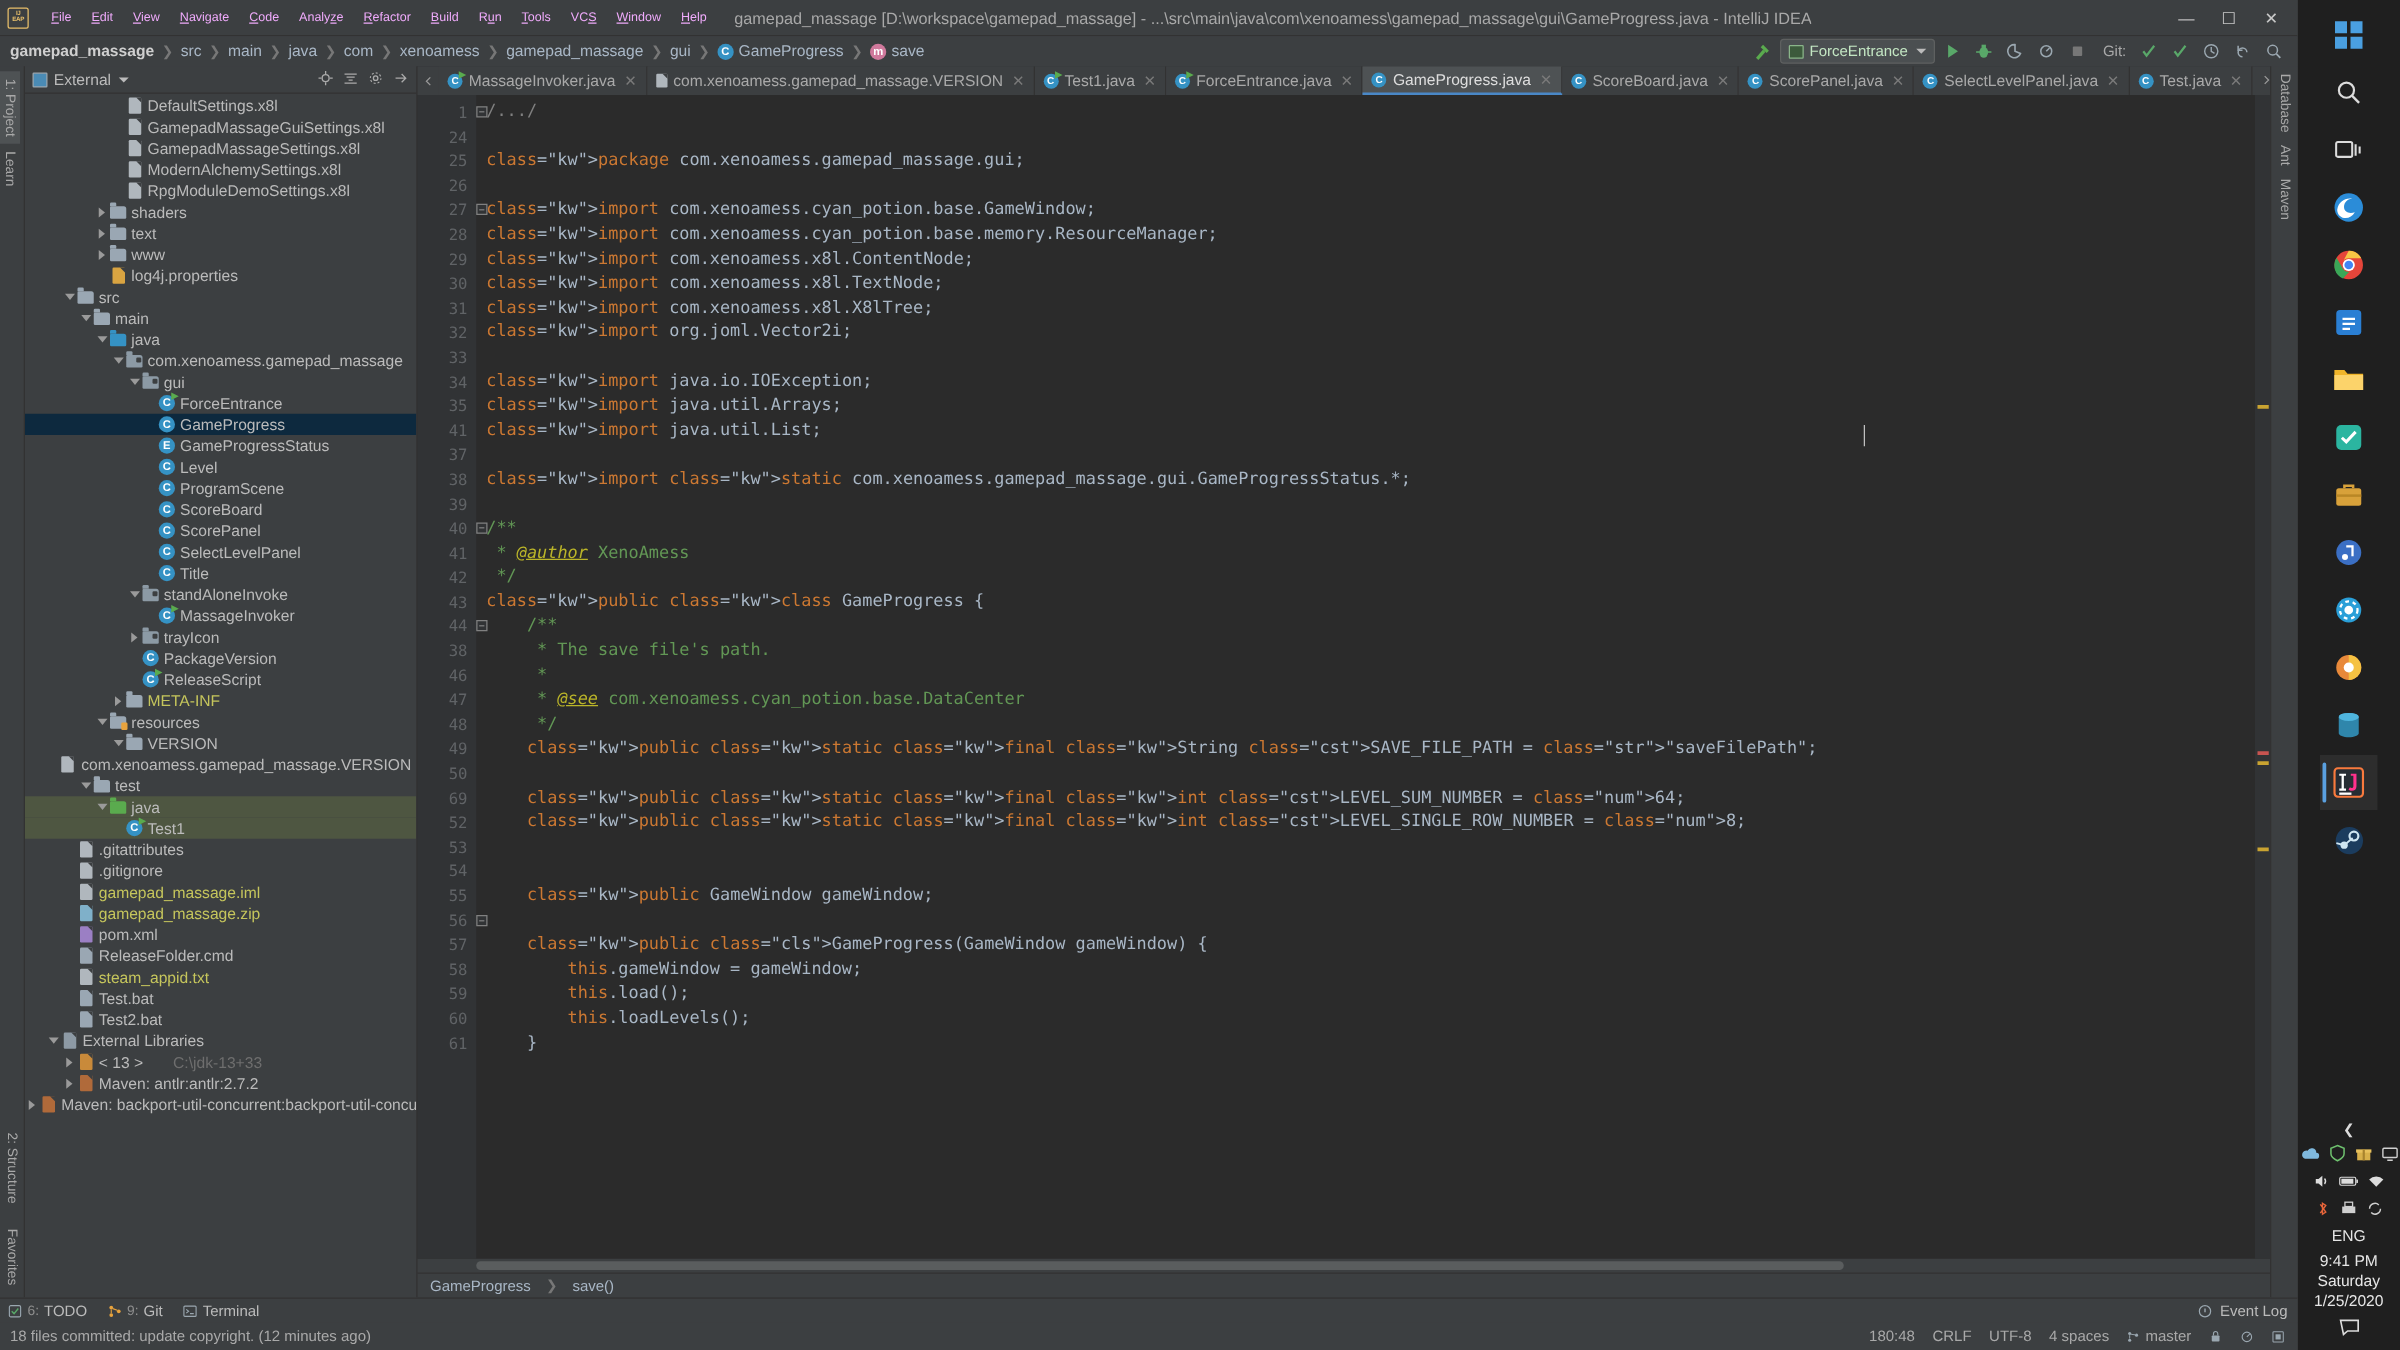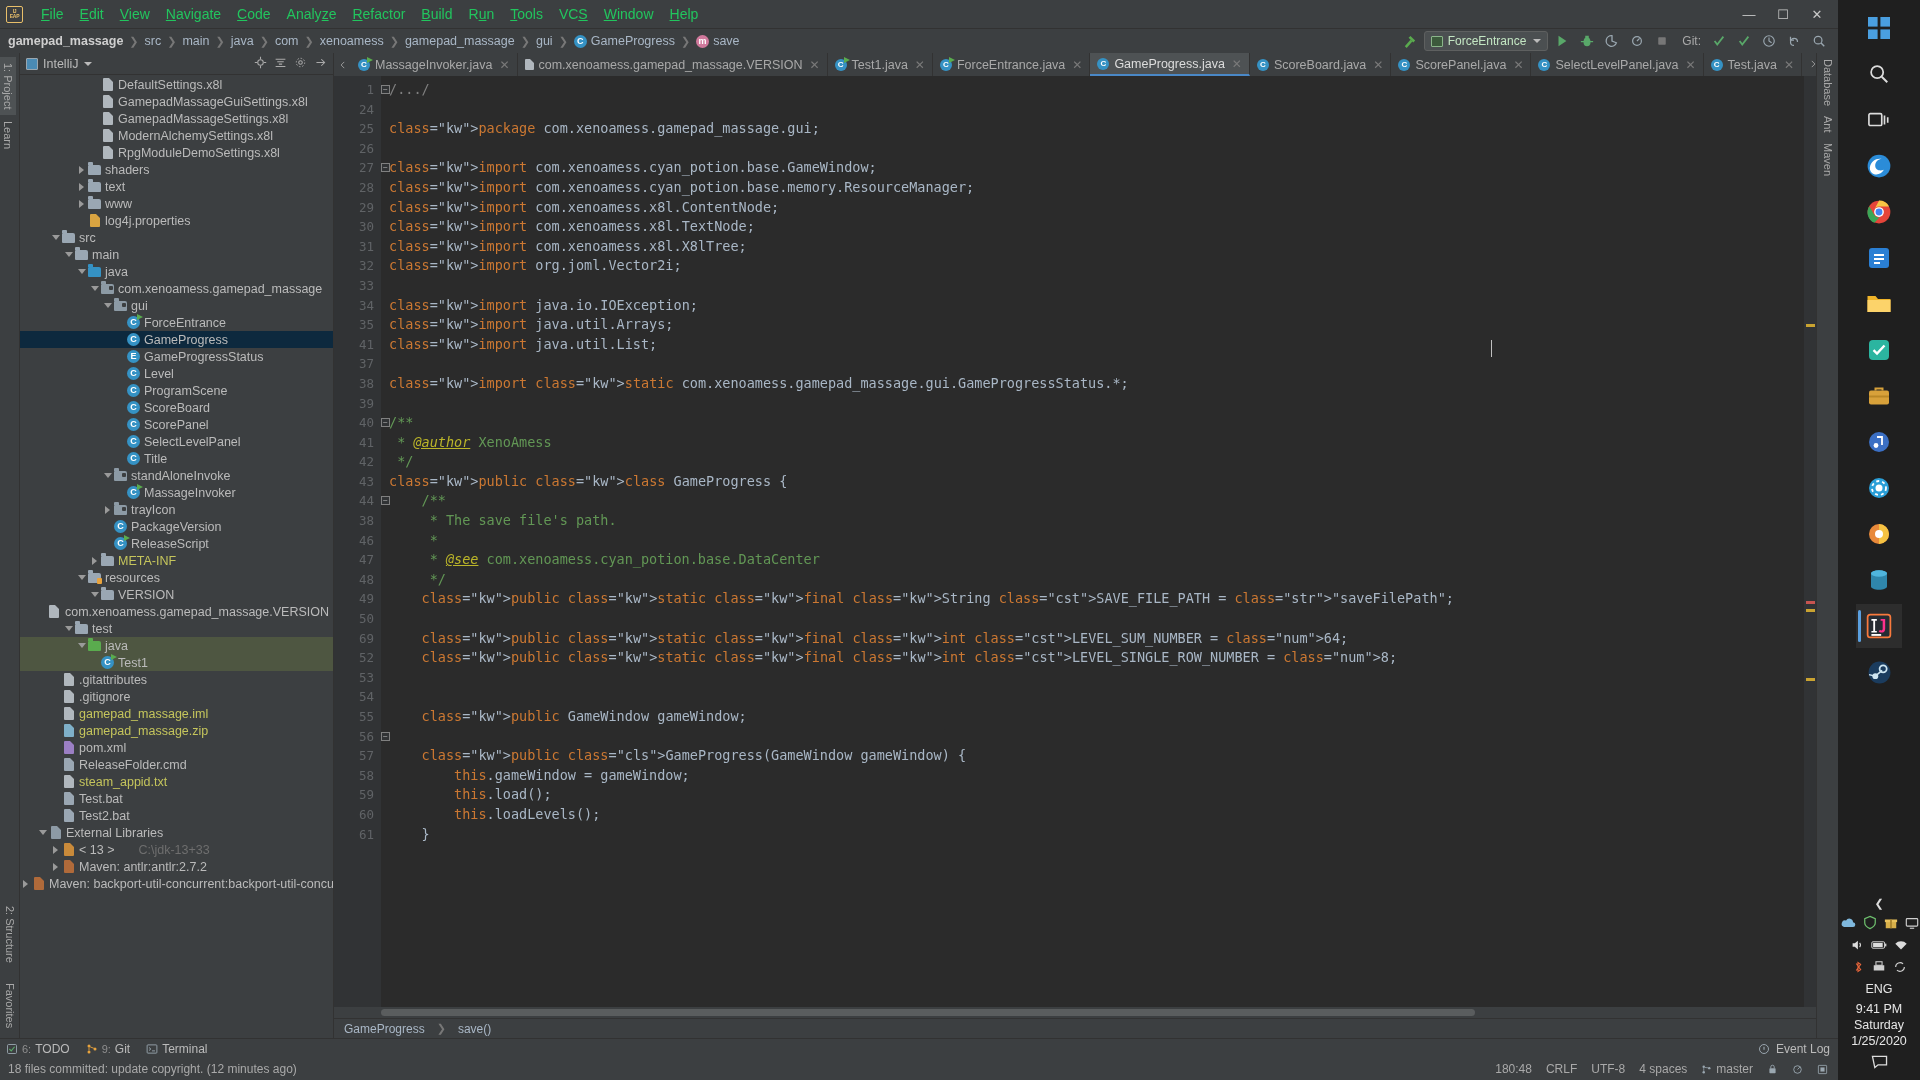--- a/index.html
+++ b/index.html
@@ -10,21 +10,21 @@
   #ide { position:relative; width:1838px; height:1080px; background:#3c3f41;
          display:flex; flex-direction:column; }
 
   
   .menubar { height:29px; background:#3c3f41; display:flex; align-items:center;
              padding-left:6px; flex:0 0 auto; border-bottom:1px solid #323232;}
   .ijlogo { width:17px; height:17px; background:#3c3f41; border:1px solid #e8bf6a;
             border-radius:2px; display:flex; flex-direction:column; align-items:center;
             justify-content:center; margin-right:10px; font-size:5px; line-height:5px;
             color:#e8bf6a; font-weight:bold; letter-spacing:-0.3px;}
-  .menu-item { padding:3px 8px; color:#22c55e; font-size:14px; white-space:nowrap; }
+  .menu-item { padding:3px 8px; color:#f0abfc; font-size:10px; white-space:nowrap; }
   .mn-u { text-decoration:underline; }
   .win-title { margin-left:14px; color:#a9a9a9; font-size:13px; white-space:nowrap;
                overflow:hidden; }
   .win-ctl { margin-left:auto; display:flex; align-items:center; padding-right:4px; }
   .win-btn { width:34px; height:26px; display:flex; align-items:center;
              justify-content:center; color:#c8c8c8; font-size:13px; }
 
   
   .navbar { height:24px; background:#3c3f41; display:flex; align-items:center;
             padding-left:8px; flex:0 0 auto; }
@@ -205,20 +205,21 @@
       <div class="menu-item"><span class="mn-u">N</span>avigate</div>
       <div class="menu-item"><span class="mn-u">C</span>ode</div>
       <div class="menu-item">Analy<span class="mn-u">z</span>e</div>
       <div class="menu-item"><span class="mn-u">R</span>efactor</div>
       <div class="menu-item"><span class="mn-u">B</span>uild</div>
       <div class="menu-item">R<span class="mn-u">u</span>n</div>
       <div class="menu-item"><span class="mn-u">T</span>ools</div>
       <div class="menu-item">VC<span class="mn-u">S</span></div>
       <div class="menu-item"><span class="mn-u">W</span>indow</div>
       <div class="menu-item"><span class="mn-u">H</span>elp</div>
+      <div class="win-title">gamepad_massage [D:\workspace\gamepad_massage] - ...\src\main\java\com\xenoamess\gamepad_massage\gui\GameProgress.java - IntelliJ IDEA</div>
       <div class="win-ctl">
         <div class="win-btn">—</div>
         <div class="win-btn">☐</div>
         <div class="win-btn close">✕</div>
       </div>
     </div>
 
     <div class="navbar">
       <div class="crumb bold">gamepad_massage</div>
       <span class="crumb-sep">❯</span>
@@ -327,21 +328,21 @@
         </div>
         <div class="rail-bot">
           <div class="rail-tab">2: Structure</div>
           <div class="rail-tab">Favorites</div>
         </div>
       </div>
 
       <div class="proj">
         <div class="proj-head">
           <span class="sq-icon"></span>
-          <span class="ttl">IntelliJ</span>
+          <span class="ttl">External</span>
           <span class="caret-dn"></span>
           <span class="ph-right">
             <span>
               <svg width="13" height="13" viewBox="0 0 16 16">
                   <circle cx="8" cy="8" r="3.4" fill="none" stroke="#aaa" stroke-width="1.3"></circle>
                   <path d="M8 1v3M8 12v3M1 8h3M12 8h3" stroke="#aaa" stroke-width="1.3"></path>
                 </svg>
             </span>
             <span>
               <svg width="13" height="13" viewBox="0 0 16 16">

